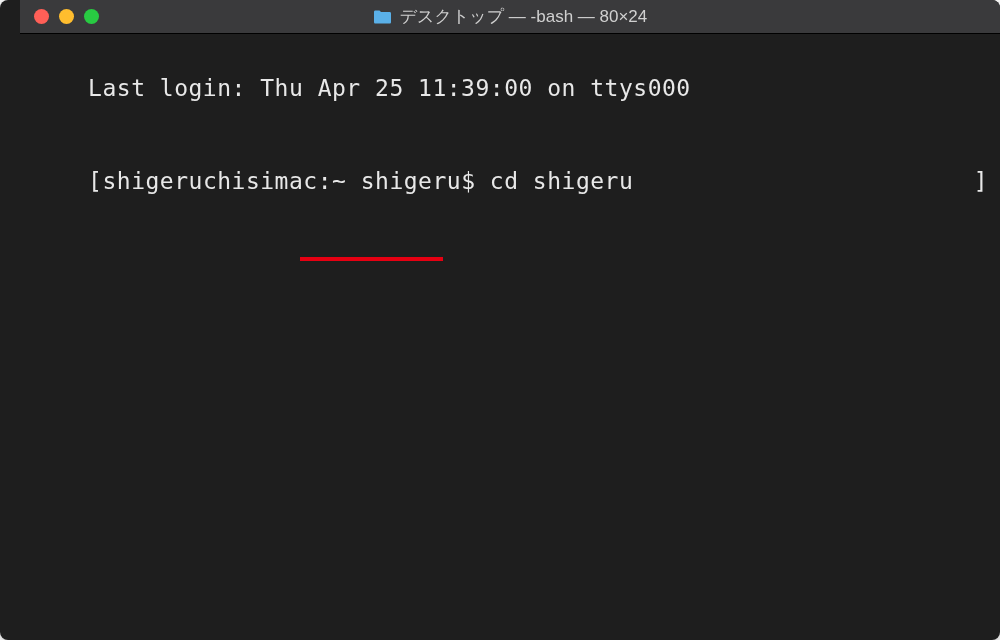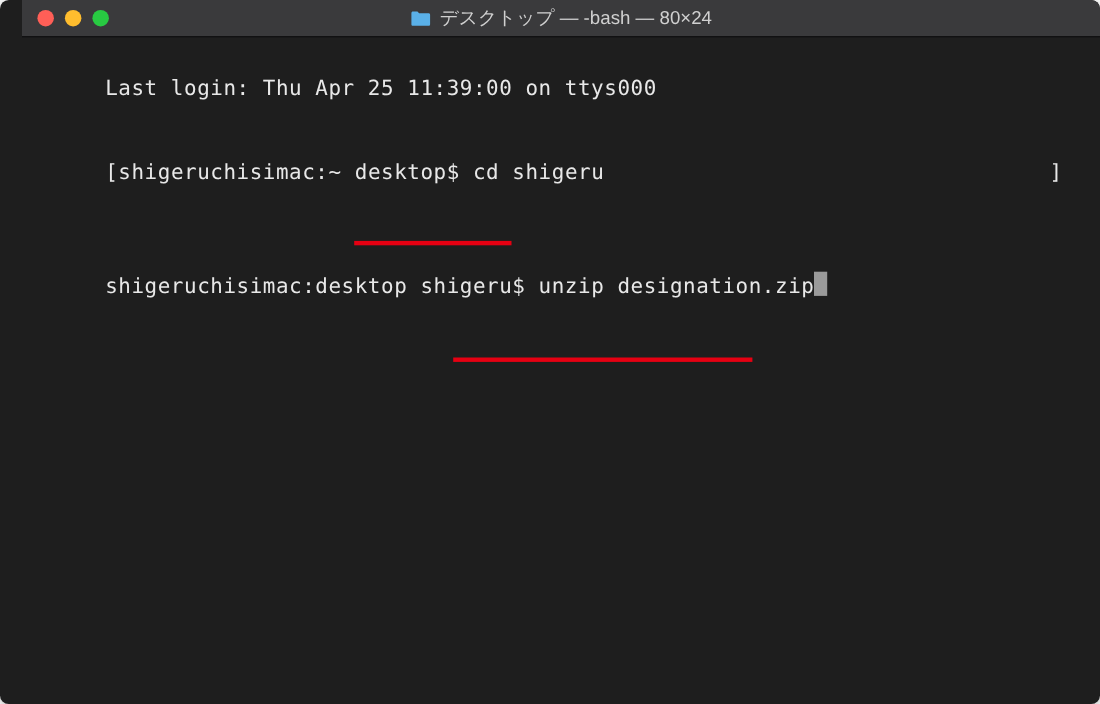--- a/index.html
+++ b/index.html
@@ -62,23 +62,23 @@
       height: 15px;
       display: flex;
       align-items: center;
       justify-content: center;
     }
     .folder-icon svg {
       width: 19px;
       height: 15px;
     }
     .terminal-body {
-      padding: 8px 24px;
+      padding: 8px 2px;
       color: #e8e8e8;
-      font-size: 19px;
+      font-size: 23px;
       line-height: 1.35;
       letter-spacing: 0.5px;
       position: relative;
     }
     .terminal-line {
       white-space: pre;
       position: relative;
     }
     .underline-red {
       position: absolute;
@@ -116,21 +116,17 @@
         </svg>
       </span>
       <span>デスクトップ — -bash — 80×24</span>
     </div>
   </div>
   <div class="terminal-body">
     <div class="terminal-line">
       <span>Last login: Thu Apr 25 11:39:00 on ttys000</span>
     </div>
     <div class="terminal-line">
-      <span>[</span><span>shigeruchisimac:~ desktop$ </span><span>cd shigeru</span><span class="right-bracket">]</span>
+      <span>[</span><span>shigeruchisimac:~ shigeru$ </span><span>cd shigeru</span><span class="right-bracket">]</span>
       <div class="underline-red" style="left:298px;width:143px;bottom:-2px;"></div>
-    </div>
-    <div class="terminal-line">
-      <span>shigeruchisimac:desktop shigeru$ </span><span>unzip designation.zip</span><span class="cursor"></span>
-      <div class="underline-red" style="left:388px;width:272px;bottom:-4px;"></div>
     </div>
   </div>
 </div>
 
 </body></html>

